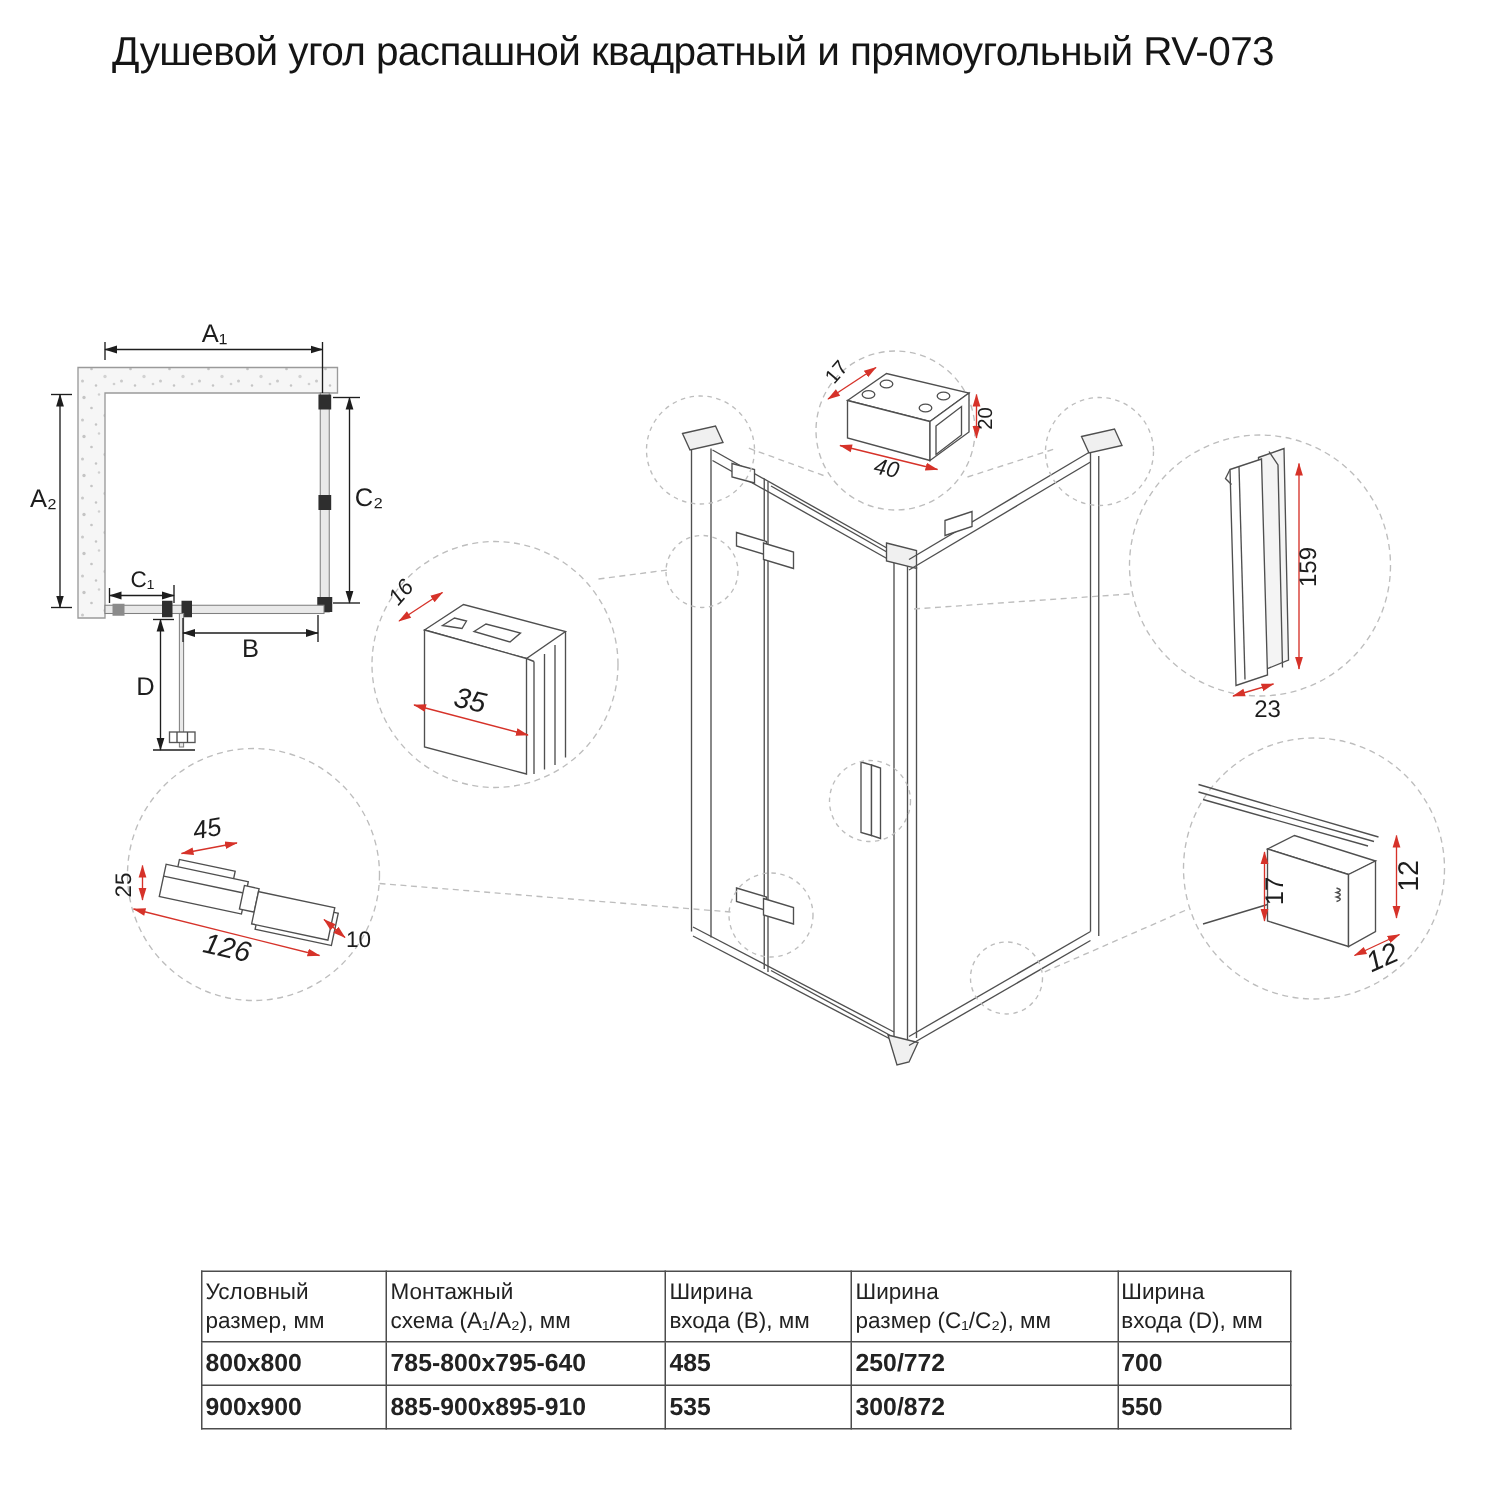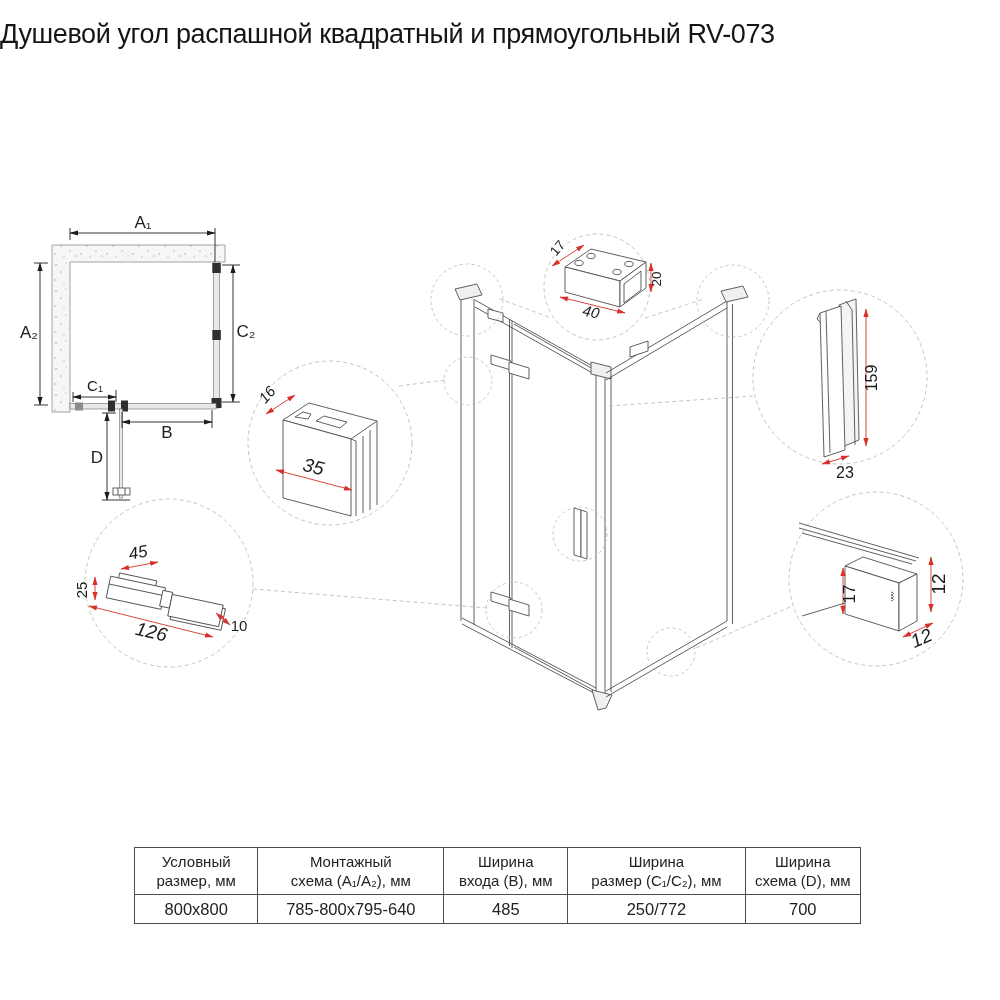--- a/index.html
+++ b/index.html
@@ -1,28 +1,28 @@
 <!DOCTYPE html>
 <html lang="ru"><head>
 <meta charset="utf-8">
 <style>
   html,body{margin:0;padding:0;background:#ffffff;}
   .page{position:relative;width:1000px;height:1000px;background:#fff;overflow:hidden;
         font-family:"Liberation Sans","DejaVu Sans",sans-serif;color:#1c1c1c;}
-  .title{position:absolute;top:16px;left:0;width:924px;
+  .title{position:absolute;top:16px;left:0;width:924px;text-align:center;
          font-size:27px;line-height:36px;letter-spacing:-0.4px;color:#151515;}
   svg text{font-family:"Liberation Sans","DejaVu Sans",sans-serif;}
   .dimtext{fill:#1d1d1d;}
   .redtext{fill:#1d1d1d;}
   .size-table{position:absolute;left:134px;top:847px;width:727px;border-collapse:collapse;
               table-layout:fixed;}
-  .size-table th,.size-table td{border:1.6px solid #4d4d4d;text-align:center;vertical-align:middle;
+  .size-table th,.size-table td{border:1.6px solid #4d4d4d;text-align:left;vertical-align:middle;
               padding:2px 2px;color:#222;}
   .size-table th{font-weight:normal;font-size:15px;line-height:1.3;height:42px;}
-  .size-table td{font-size:16.5px;height:24px;}
+  .size-table td{font-size:16.5px;height:24px;font-weight:bold;}
 </style>
 </head>
 <body>
 
 <div class="page">
 
   <div class="title">
     <div>Душевой угол распашной квадратный и прямоугольный RV-073</div>
   </div>
 
@@ -294,27 +294,34 @@
         <th>
           <div>Ширина</div>
             <div>входа (В), мм</div>
         </th>
         <th>
           <div>Ширина</div>
             <div>размер (С₁/С₂), мм</div>
         </th>
         <th>
           <div>Ширина</div>
-            <div>схема (D), мм</div>
+            <div>входа (D), мм</div>
         </th>
       </tr>
     </thead>
     <tbody>
       <tr>
         <td>800x800</td>
         <td>785-800x795-640</td>
         <td>485</td>
         <td>250/772</td>
         <td>700</td>
       </tr>
+      <tr>
+        <td>900x900</td>
+        <td>885-900x895-910</td>
+        <td>535</td>
+        <td>300/872</td>
+        <td>550</td>
+      </tr>
     </tbody>
   </table>
 </div>
 
 </body></html>

